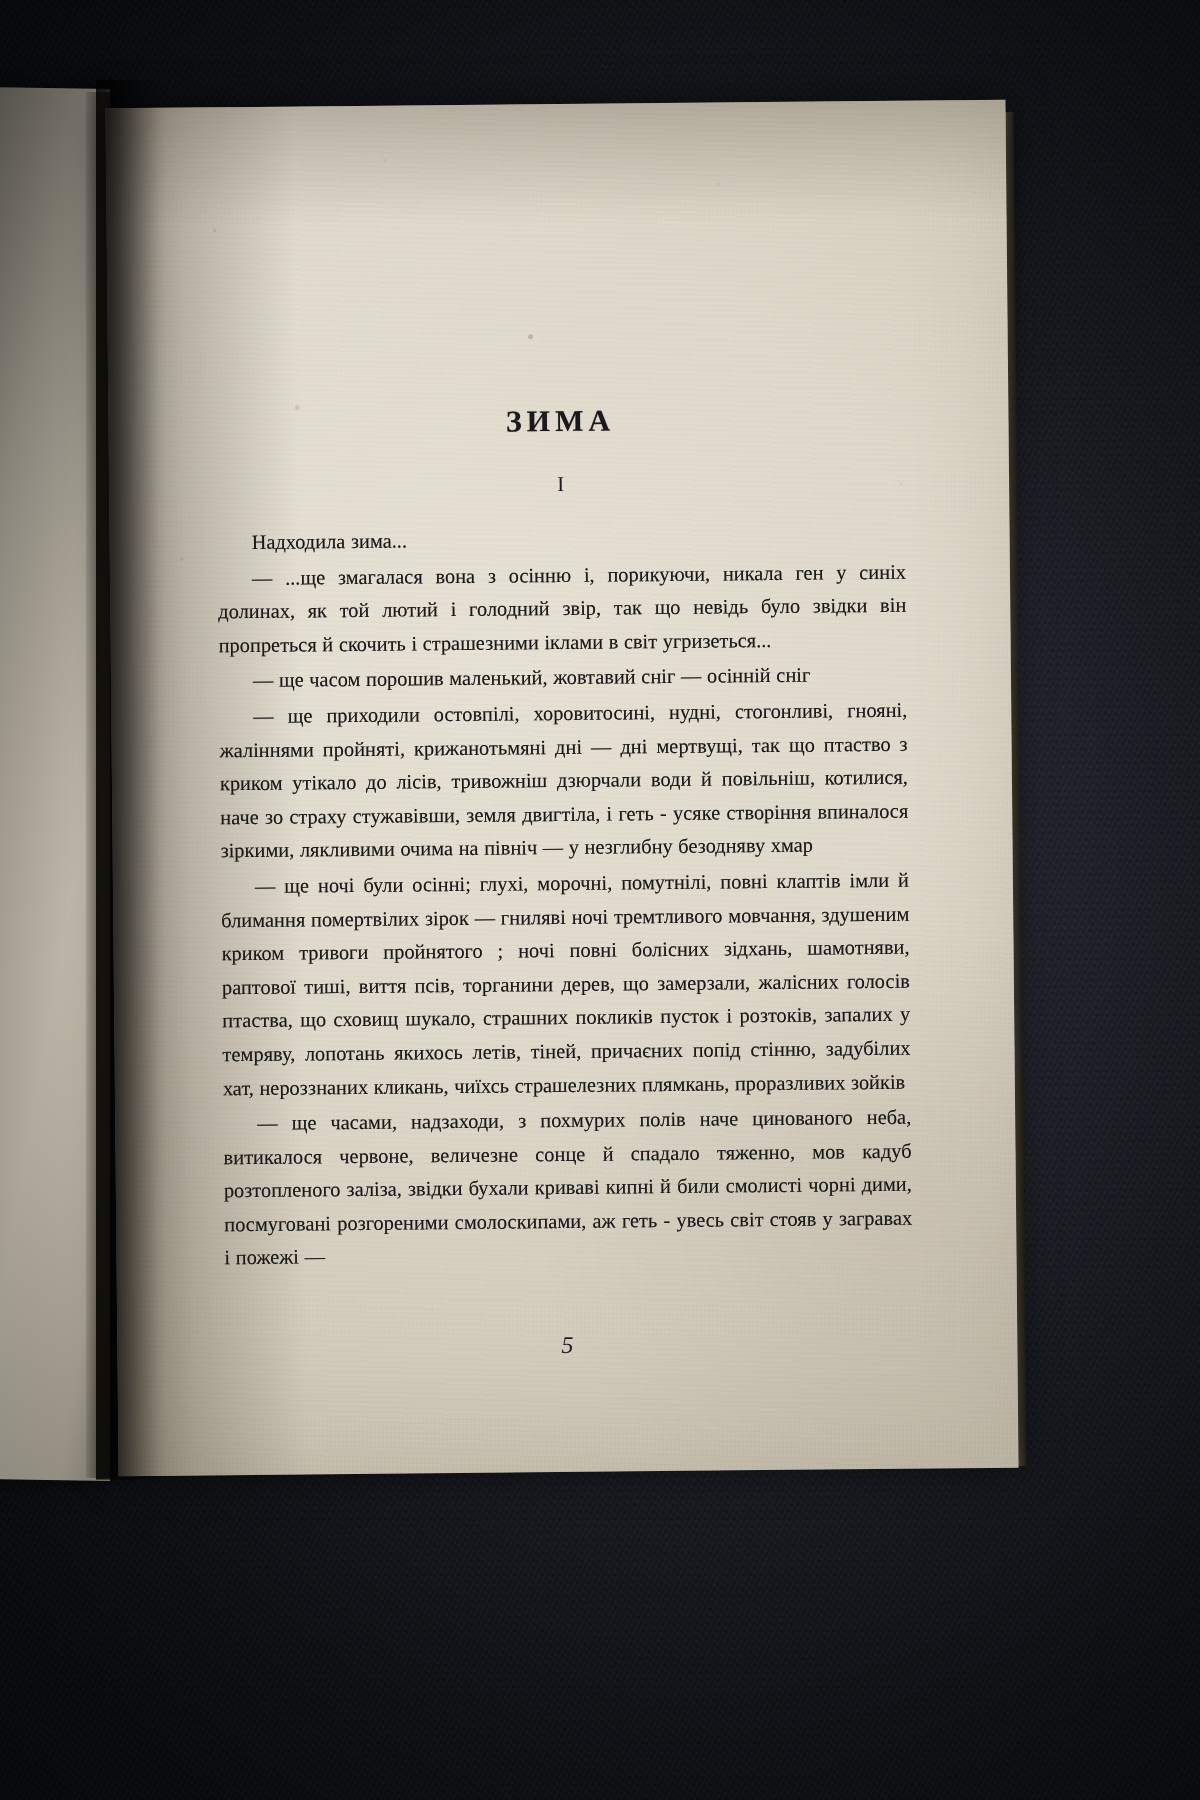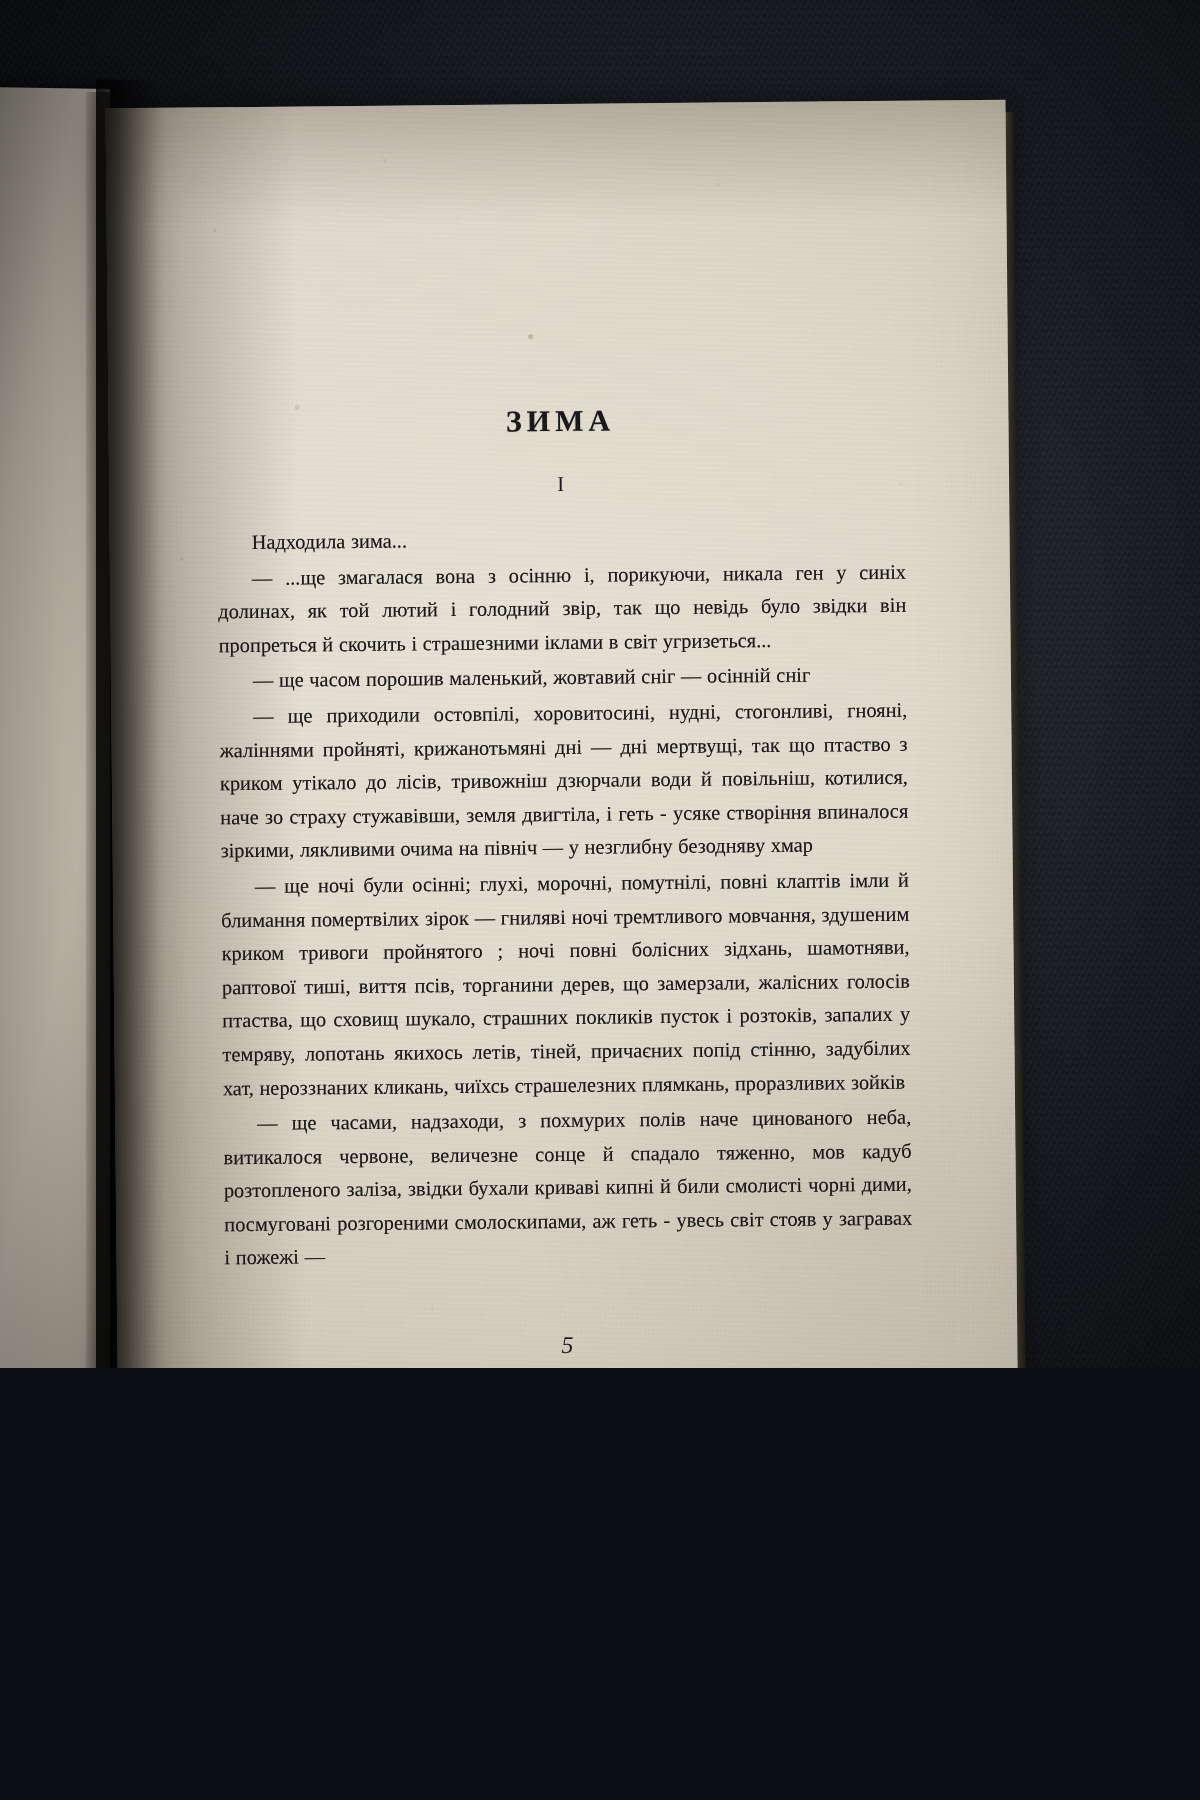--- a/index.html
+++ b/index.html
@@ -11,21 +11,21 @@
     width: 1200px;
     height: 1800px;
     overflow: hidden;
     font-family: "Liberation Serif", "DejaVu Serif", serif;
   }
 
   
   .scene {
     position: relative;
     width: 1200px;
-    height: 1368px;
+    height: 1800px;
     background:
       radial-gradient(ellipse 900px 1200px at 62% 46%, #2b2f38 0%, #1b1e25 45%, #0e1014 100%);
     overflow: hidden;
   }
   
   .desk-grain {
     position: absolute;
     inset: 0;
     background-image:
       repeating-linear-gradient(117deg, rgba(255,255,255,.030) 0px, rgba(255,255,255,.030) 1px, rgba(0,0,0,0) 2px, rgba(0,0,0,0) 5px),

